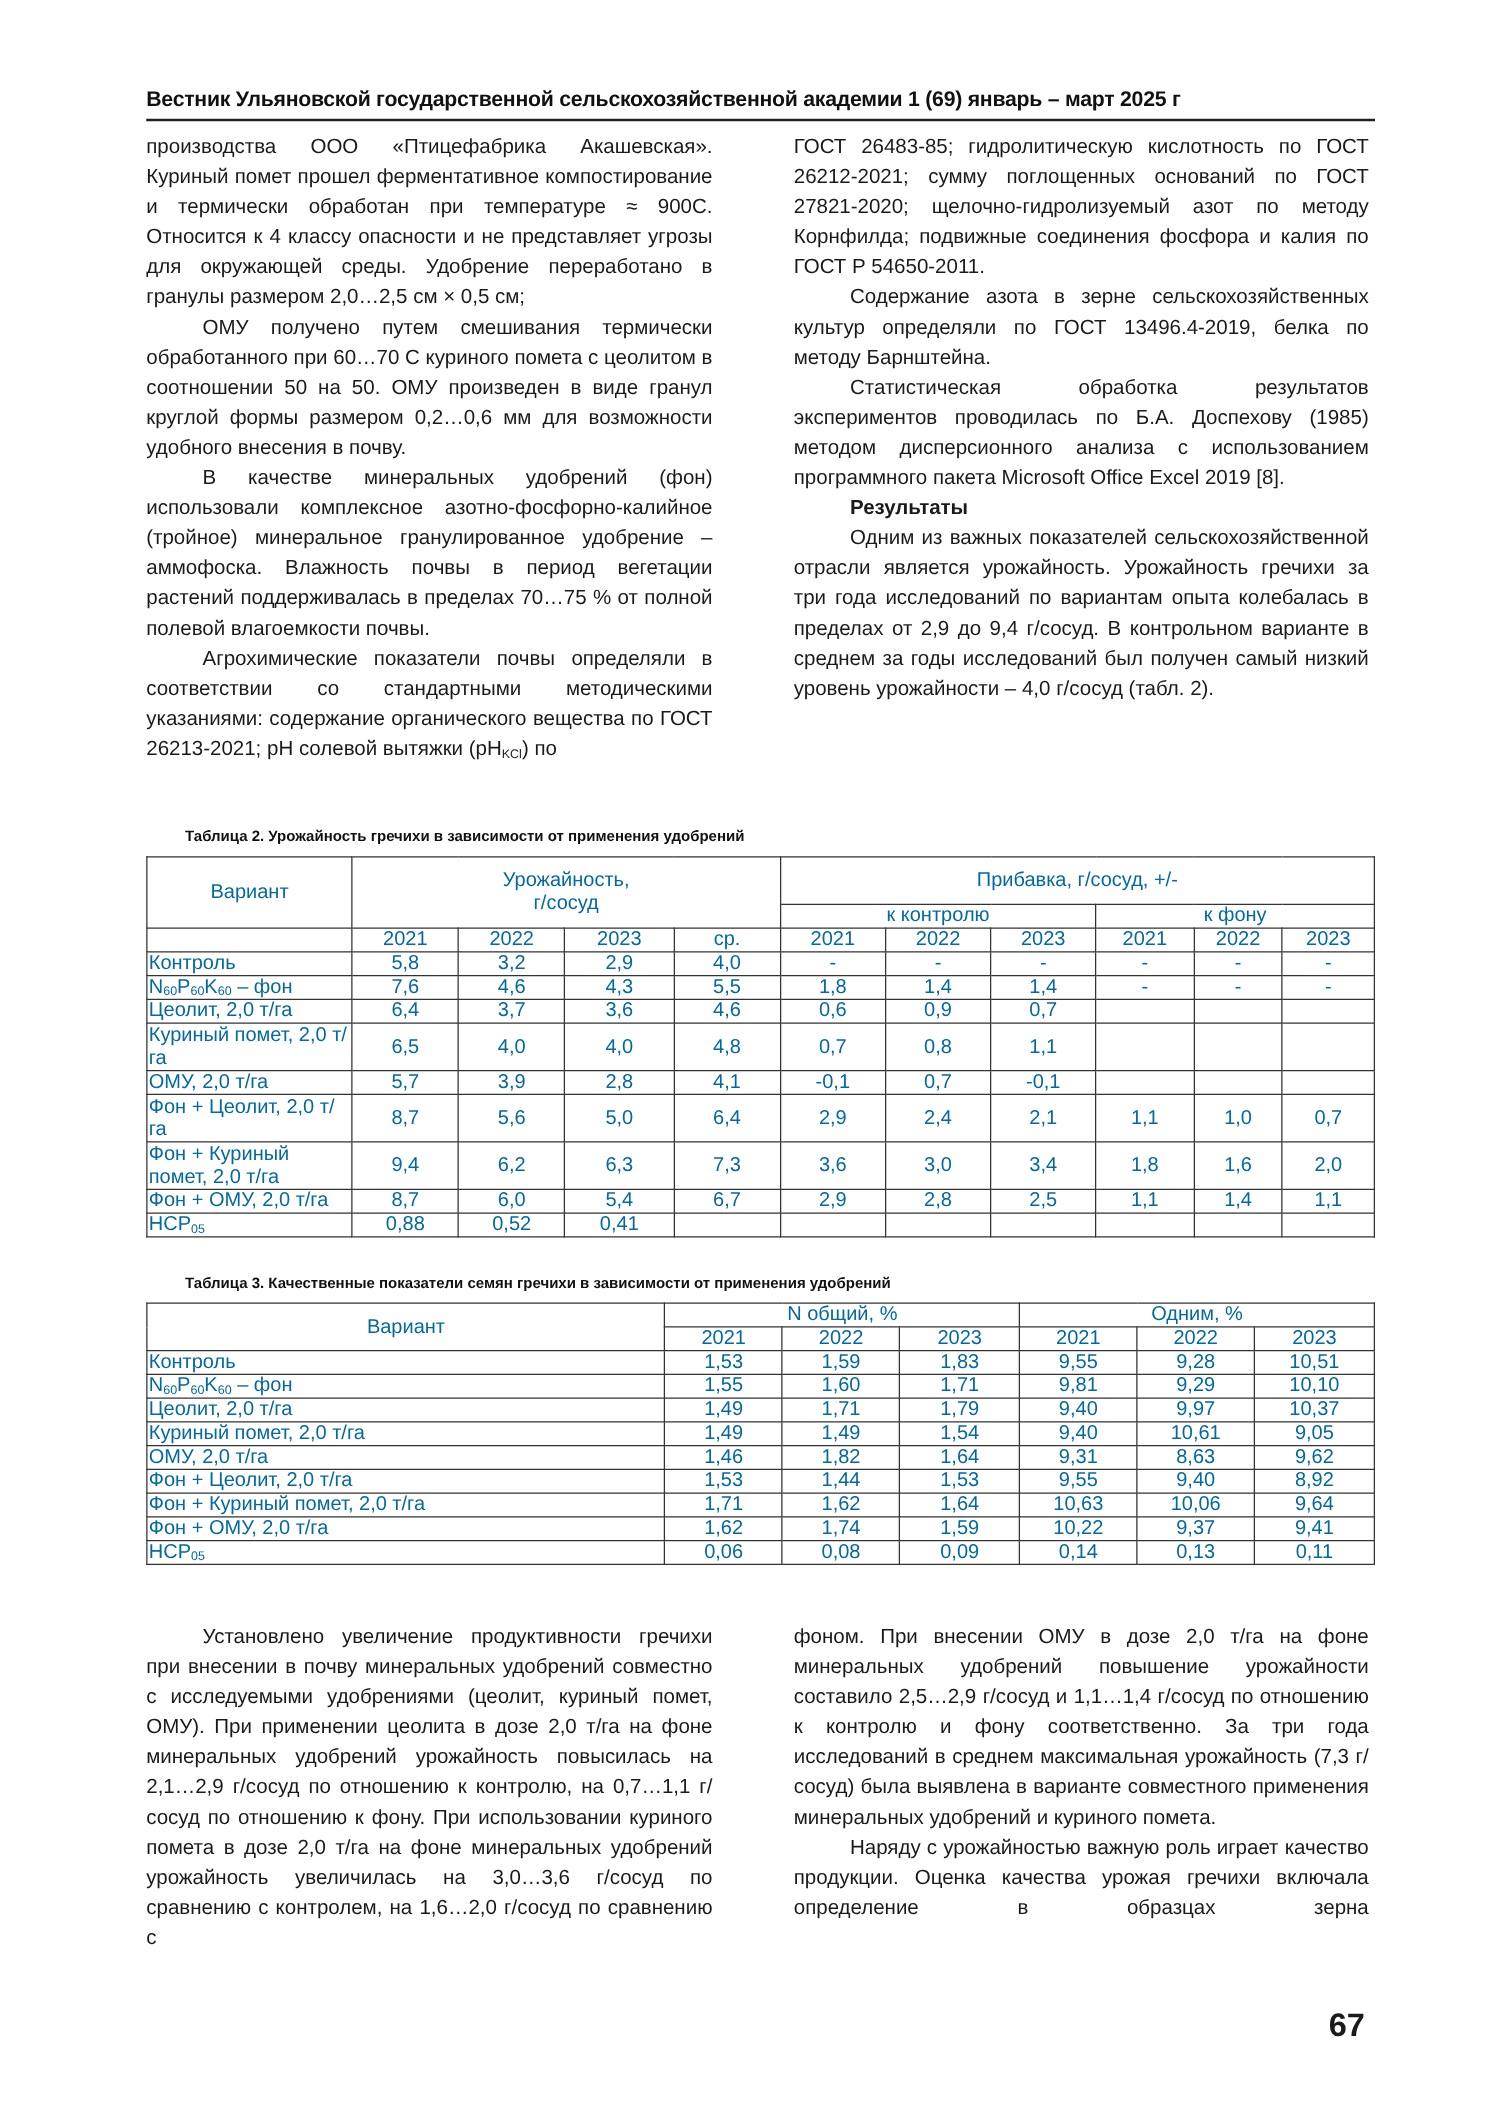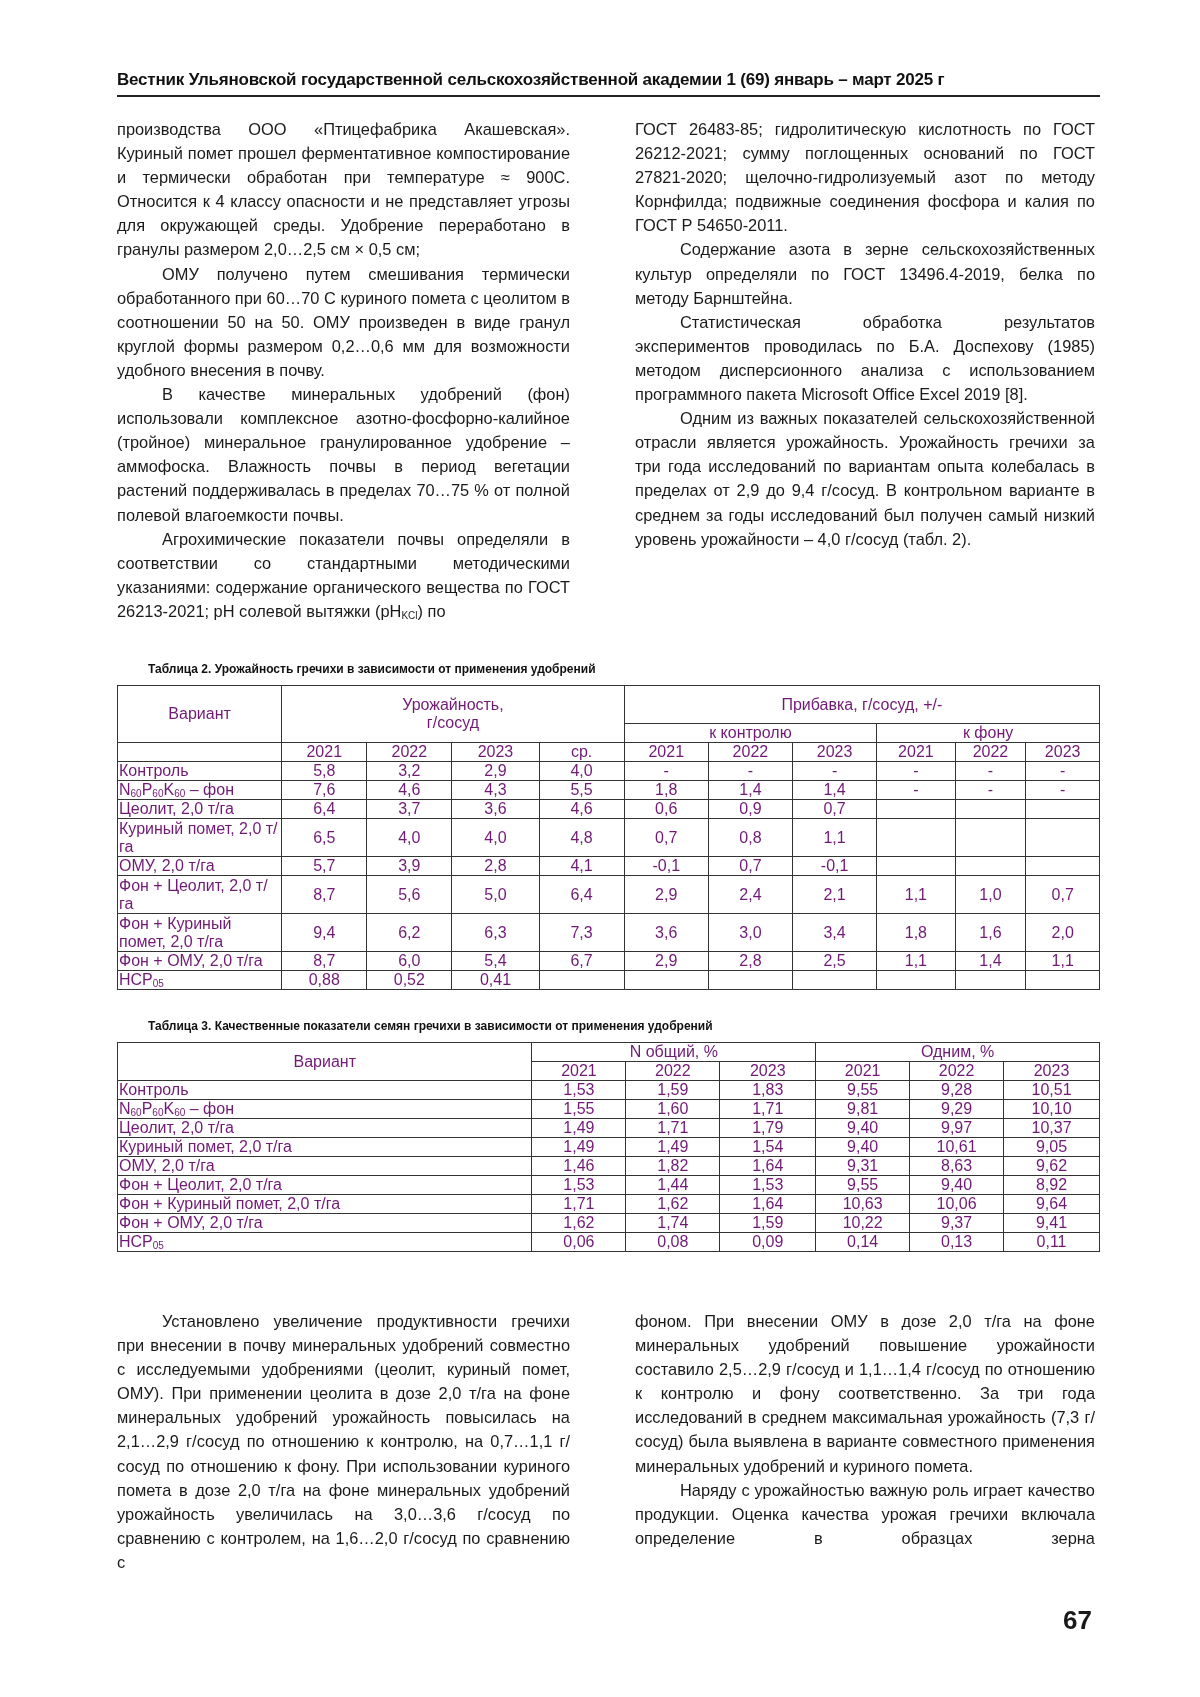--- a/index.html
+++ b/index.html
@@ -1,29 +1,29 @@
 <!DOCTYPE html>
 <html><head>
 <meta charset="utf-8">
 <style>
   html, body { margin: 0; padding: 0; background: #ffffff; }
   body { width: 1200px; height: 1697px; position: relative; font-family: "Liberation Sans", "DejaVu Sans", sans-serif; color: #1a1a1a; overflow: hidden; }
   .header { position: absolute; left: 117px; top: 70px; width: 983px; font-weight: bold; font-size: 17px; letter-spacing: -0.2px; color: #111; }
   .header-rule { position: absolute; left: 117px; top: 95px; width: 983px; height: 0; border-top: 2px solid #222; }
-  .col { position: absolute; font-size: 16.4px; line-height: 24.1px; text-align: justify; margin-top: 12px; }
+  .col { position: absolute; font-size: 16.4px; line-height: 24.1px; text-align: justify; }
   .col p { margin: 0; }
   .col p.ind { text-indent: 45px; }
   .col-left-top { left: 117px; top: 105px; width: 453px; }
   .col-right-top { left: 635px; top: 105px; width: 460px; }
   .col-left-bot { left: 117px; top: 1297px; width: 453px; }
   .col-right-bot { left: 635px; top: 1297px; width: 460px; }
   .heading { font-weight: bold; text-indent: 45px; }
   sub { font-size: 10px; vertical-align: -2px; line-height: 0; }
   .tcap { position: absolute; font-weight: bold; font-size: 12px; color: #111; }
-  table.data { position: absolute; border-collapse: collapse; font-size: 16px; color: #701a75; }
+  table.data { position: absolute; border-collapse: collapse; font-size: 16px; color: #0369a1; }
   table.data td, table.data th { border: 1.3px solid #333; padding: 0 2px; font-weight: normal; line-height: 18px; text-align: center; }
   table.data td.var { text-align: left; padding-left: 1px; }
   .t2 { left: 117px; top: 685px; width: 983px; }
   .t3 { left: 117px; top: 1042px; width: 983px; }
   .page-num { position: absolute; left: 1063px; top: 1605px; font-weight: bold; font-size: 26px; }
 </style>
 </head>
 <body>
 
 <div class="header">Вестник Ульяновской государственной сельскохозяйственной академии 1 (69) январь – март 2025 г</div>
@@ -33,20 +33,21 @@
   <p>производства ООО «Птицефабрика Акашевская». Куриный помет прошел ферментативное компостирование и термически обработан при температуре ≈ 900С. Относится к 4 классу опасности и не представляет угрозы для окружающей среды. Удобрение переработано в гранулы размером 2,0…2,5 см × 0,5 см;</p>
   <p class="ind">ОМУ получено путем смешивания термически обработанного при 60…70 С куриного помета с цеолитом в соотношении 50 на 50. ОМУ произведен в виде гранул круглой формы размером 0,2…0,6 мм для возможности удобного внесения в почву.</p>
   <p class="ind">В качестве минеральных удобрений (фон) использовали комплексное азотно-фосфорно-калийное (тройное) минеральное гранулированное удобрение – аммофоска. Влажность почвы в период вегетации растений поддерживалась в пределах 70…75 % от полной полевой влагоемкости почвы.</p>
   <p class="ind"><span>Агрохимические показатели почвы определяли в соответствии со стандартными методическими указаниями: содержание органического вещества по ГОСТ 26213-2021; pH солевой вытяжки (pH</span><sub>KCl</sub><span>) по</span></p>
 </div>
 
 <div class="col col-right-top">
   <p>ГОСТ 26483-85; гидролитическую кислотность по ГОСТ 26212-2021; сумму поглощенных оснований по ГОСТ 27821-2020; щелочно-гидролизуемый азот по методу Корнфилда; подвижные соединения фосфора и калия по ГОСТ Р 54650-2011.</p>
   <p class="ind">Содержание азота в зерне сельскохозяйственных культур определяли по ГОСТ 13496.4-2019, белка по методу Барнштейна.</p>
   <p class="ind">Статистическая обработка результатов экспериментов проводилась по Б.А. Доспехову (1985) методом дисперсионного анализа с использованием программного пакета Microsoft Office Excel 2019 [8].</p>
+  <p class="heading">Результаты</p>
   <p class="ind">Одним из важных показателей сельскохозяйственной отрасли является урожайность. Урожайность гречихи за три года исследований по вариантам опыта колебалась в пределах от 2,9 до 9,4 г/сосуд. В контрольном варианте в среднем за годы исследований был получен самый низкий уровень урожайности – 4,0 г/сосуд (табл. 2).</p>
 </div>
 
 <div class="tcap" style="left:148px; top:662px;">Таблица 2. Урожайность гречихи в зависимости от применения удобрений</div>
 <table class="data t2">
   <colgroup>
     <col style="width:168px">
       <col style="width:82px">
       <col style="width:82px">
       <col style="width:84px">

